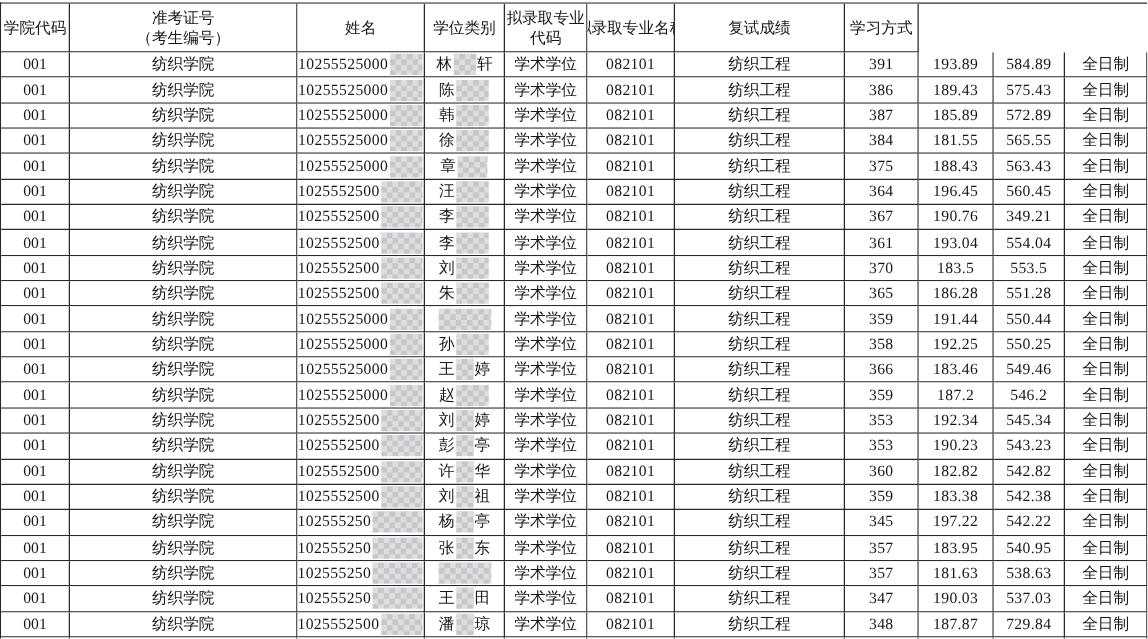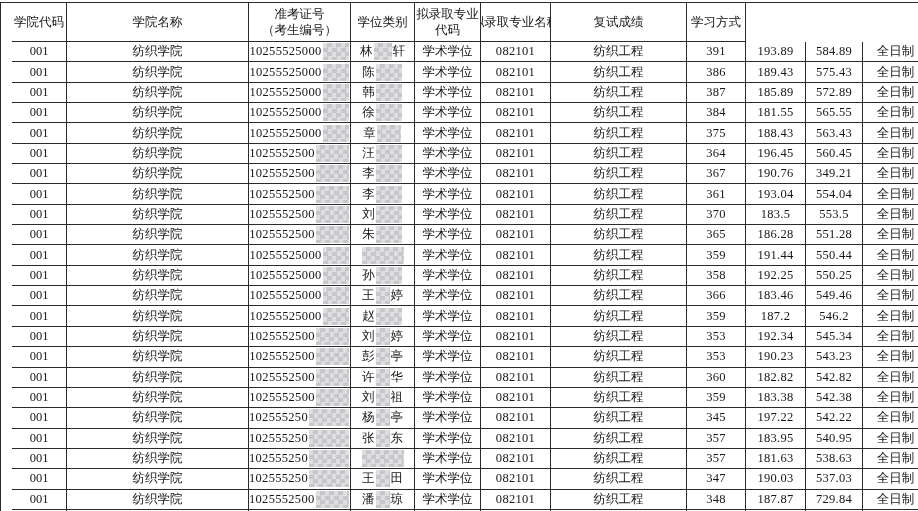--- a/index.html
+++ b/index.html
@@ -16,21 +16,20 @@
     position: absolute;
     top: 2px; left: 0;
     width: 917px;
     border-top: 1px solid #2a2a2a;
     border-left: 1px solid #2a2a2a;
     background: #ffffff;
   }
   .grid-row {
     display: grid;
     grid-template-columns: 55px 182px 102px 64px 66px 70px 136px 59px 60px 57px 66px;
-    padding-left: 11px;
   }
   .cell {
     box-sizing: border-box;
     border-right: 1px solid #2a2a2a;
     border-bottom: 1px solid #2a2a2a;
     display: flex;
     align-items: center;
     justify-content: center;
     overflow: hidden;
     white-space: nowrap;
@@ -58,25 +57,25 @@
 <body>
 
 <div class="screen">
   <div class="table">
 
     <div class="grid-row thead">
       <div class="cell">
         <span>学院代码</span>
       </div>
       <div class="cell">
-        <span>学院名称</span>
-      </div>
-      <div class="cell">
         <span>准考证号</span>
         <span class="hline2">（考生编号）</span>
+      </div>
+      <div class="cell">
+        <span>姓名</span>
       </div>
       <div class="cell">
         <span>学位类别</span>
       </div>
       <div class="cell">
         <span>拟录取专业</span>
         <span class="hline2">代码</span>
       </div>
       <div class="cell">
         <span>拟录取专业名称</span>

